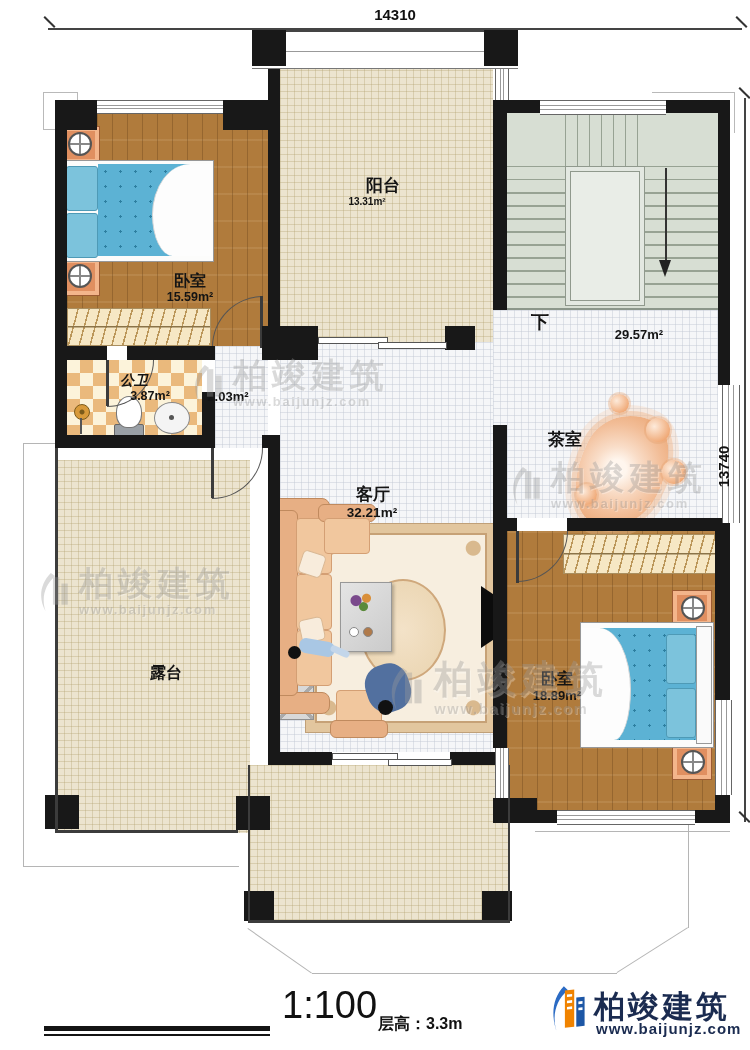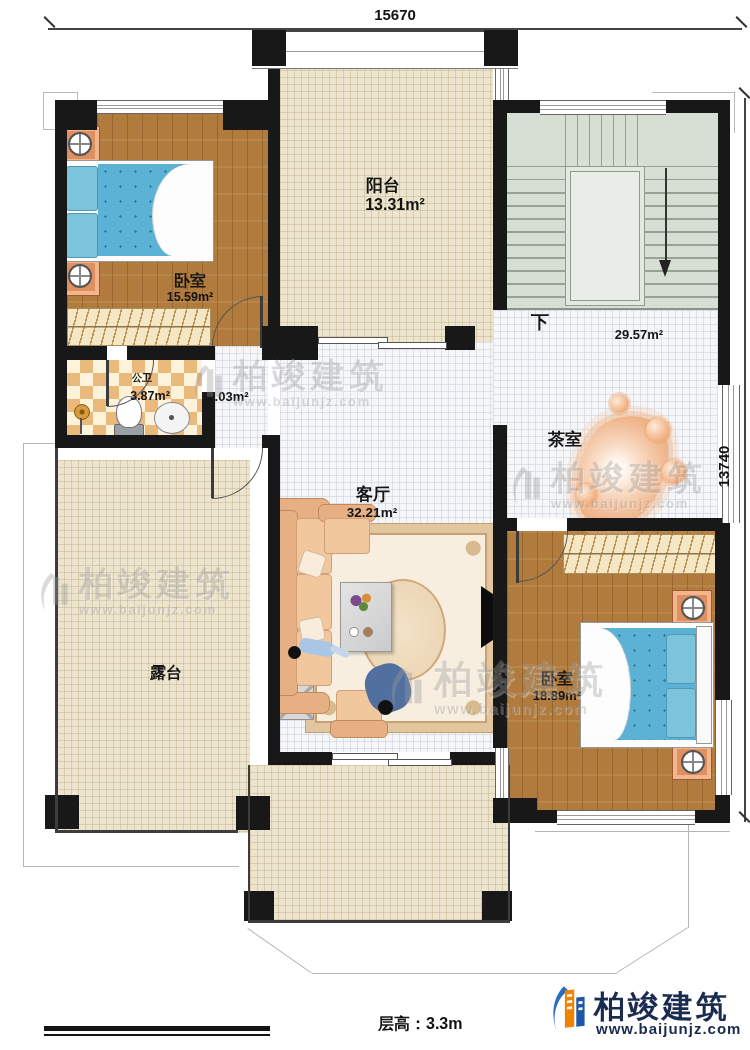--- a/index.html
+++ b/index.html
@@ -222,26 +222,26 @@
   <div class="abs sl" style="left:378px;top:342px;width:67px;height:5px;z-index:23;"></div>
   <div class="abs sl" style="left:332px;top:753px;width:64px;height:5px;z-index:23;"></div>
   <div class="abs sl" style="left:388px;top:759px;width:62px;height:5px;z-index:23;"></div>
   <div class="abs rail" style="left:55px;top:448px;width:3px;height:385px;z-index:21;"></div>
   <div class="abs rail" style="left:55px;top:830px;width:183px;height:3px;z-index:21;"></div>
   <div class="abs rail" style="left:248px;top:765px;width:2px;height:158px;z-index:21;"></div>
   <div class="abs rail" style="left:508px;top:765px;width:2px;height:158px;z-index:21;"></div>
   <div class="abs rail" style="left:248px;top:920px;width:262px;height:3px;z-index:21;"></div>
 
   <div class="rlabel" style="left:328px;top:176px;width:110px;font-size:17px;">阳台</div>
-  <div class="rlabel" style="left:340px;top:196px;width:110px;font-size:16px;">13.31m²</div>
+  <div class="rlabel" style="left:312px;top:196px;width:110px;font-size:10px;">13.31m²</div>
   <div class="rlabel" style="left:150px;top:272px;width:80px;font-size:16px;">卧室</div>
   <div class="rlabel" style="left:145px;top:290px;width:90px;font-size:12.5px;">15.59m²</div>
   <div class="rlabel" style="left:526px;top:312px;width:28px;font-size:18px;">下</div>
   <div class="rlabel" style="left:593px;top:328px;width:92px;font-size:13px;">29.57m²</div>
-  <div class="rlabel" style="left:110px;top:372px;width:64px;font-size:10px;">公卫</div>
+  <div class="rlabel" style="left:102px;top:372px;width:64px;font-size:14px;font-style:italic;">公卫</div>
   <div class="rlabel" style="left:112px;top:389px;width:76px;font-size:12.5px;">3.87m²</div>
   <div class="rlabel" style="left:196px;top:390px;width:64px;font-size:13px;">2.03m²</div>
   <div class="rlabel" style="left:338px;top:485px;width:70px;font-size:17px;">客厅</div>
   <div class="rlabel" style="left:329px;top:505px;width:86px;font-size:13.5px;">32.21m²</div>
   <div class="rlabel" style="left:532px;top:430px;width:66px;font-size:17px;">茶室</div>
   <div class="rlabel" style="left:522px;top:670px;width:70px;font-size:16px;">卧室</div>
   <div class="rlabel" style="left:514px;top:689px;width:86px;font-size:13px;">18.89m²</div>
   <div class="rlabel" style="left:136px;top:664px;width:60px;font-size:16px;">露台</div>
 
   <div class="wm" style="left:190px;top:358px;">
@@ -285,28 +285,29 @@
       </svg>
     <div>
         <div class="wm-name">柏竣建筑</div>
     <div class="wm-site">www.baijunjz.com</div>
       </div>
   </div>
 
   <div class="dimline" style="left:48px;top:28px;width:694px;height:2px;"></div>
   <div class="tick" style="left:42px;top:21px;"></div>
   <div class="tick" style="left:734px;top:21px;"></div>
-  <div class="dimtext" style="left:315px;top:6px;width:160px;">15670</div>
+  <div class="dimtext" style="left:315px;top:6px;width:160px;">14310</div>
   <div class="dimline" style="left:744px;top:98px;width:2px;height:724px;"></div>
   <div class="tick" style="left:737px;top:92px;"></div>
   <div class="tick" style="left:737px;top:816px;"></div>
   <div class="dimtext" style="left:683px;top:458px;width:80px;background:transparent;transform:rotate(-90deg);">13740</div>
 
   <div class="tb" style="left:44px;top:1026px;width:226px;height:5px;background:#141414;"></div>
   <div class="tb" style="left:44px;top:1034px;width:226px;height:2px;background:#141414;"></div>
+  <div class="tb" style="left:282px;top:984px;font-size:38px;font-weight:500;">1:100</div>
   <div class="tb" style="left:378px;top:1014px;font-size:16px;font-weight:bold;">
     <span>层高：</span><span>3.3m</span>
   </div>
   <svg class="tb" style="left:546px;top:982px;" width="44" height="56" viewBox="0 0 40 54">
     <path d="M16 4 C5 15 3 33 10 50 C4 36 7 18 20 8 Z" fill="#2b6bc4"></path>
     <rect x="17" y="10" width="9" height="36" fill="#f08300" transform="skewY(-6)"></rect>
     <rect x="28" y="18" width="8" height="28" fill="#1d57a6" transform="skewY(-6)"></rect>
     <rect x="19" y="14" width="5" height="2.5" fill="#fff" transform="skewY(-6)"></rect>
     <rect x="19" y="20" width="5" height="2.5" fill="#fff" transform="skewY(-6)"></rect>
     <rect x="19" y="26" width="5" height="2.5" fill="#fff" transform="skewY(-6)"></rect>

